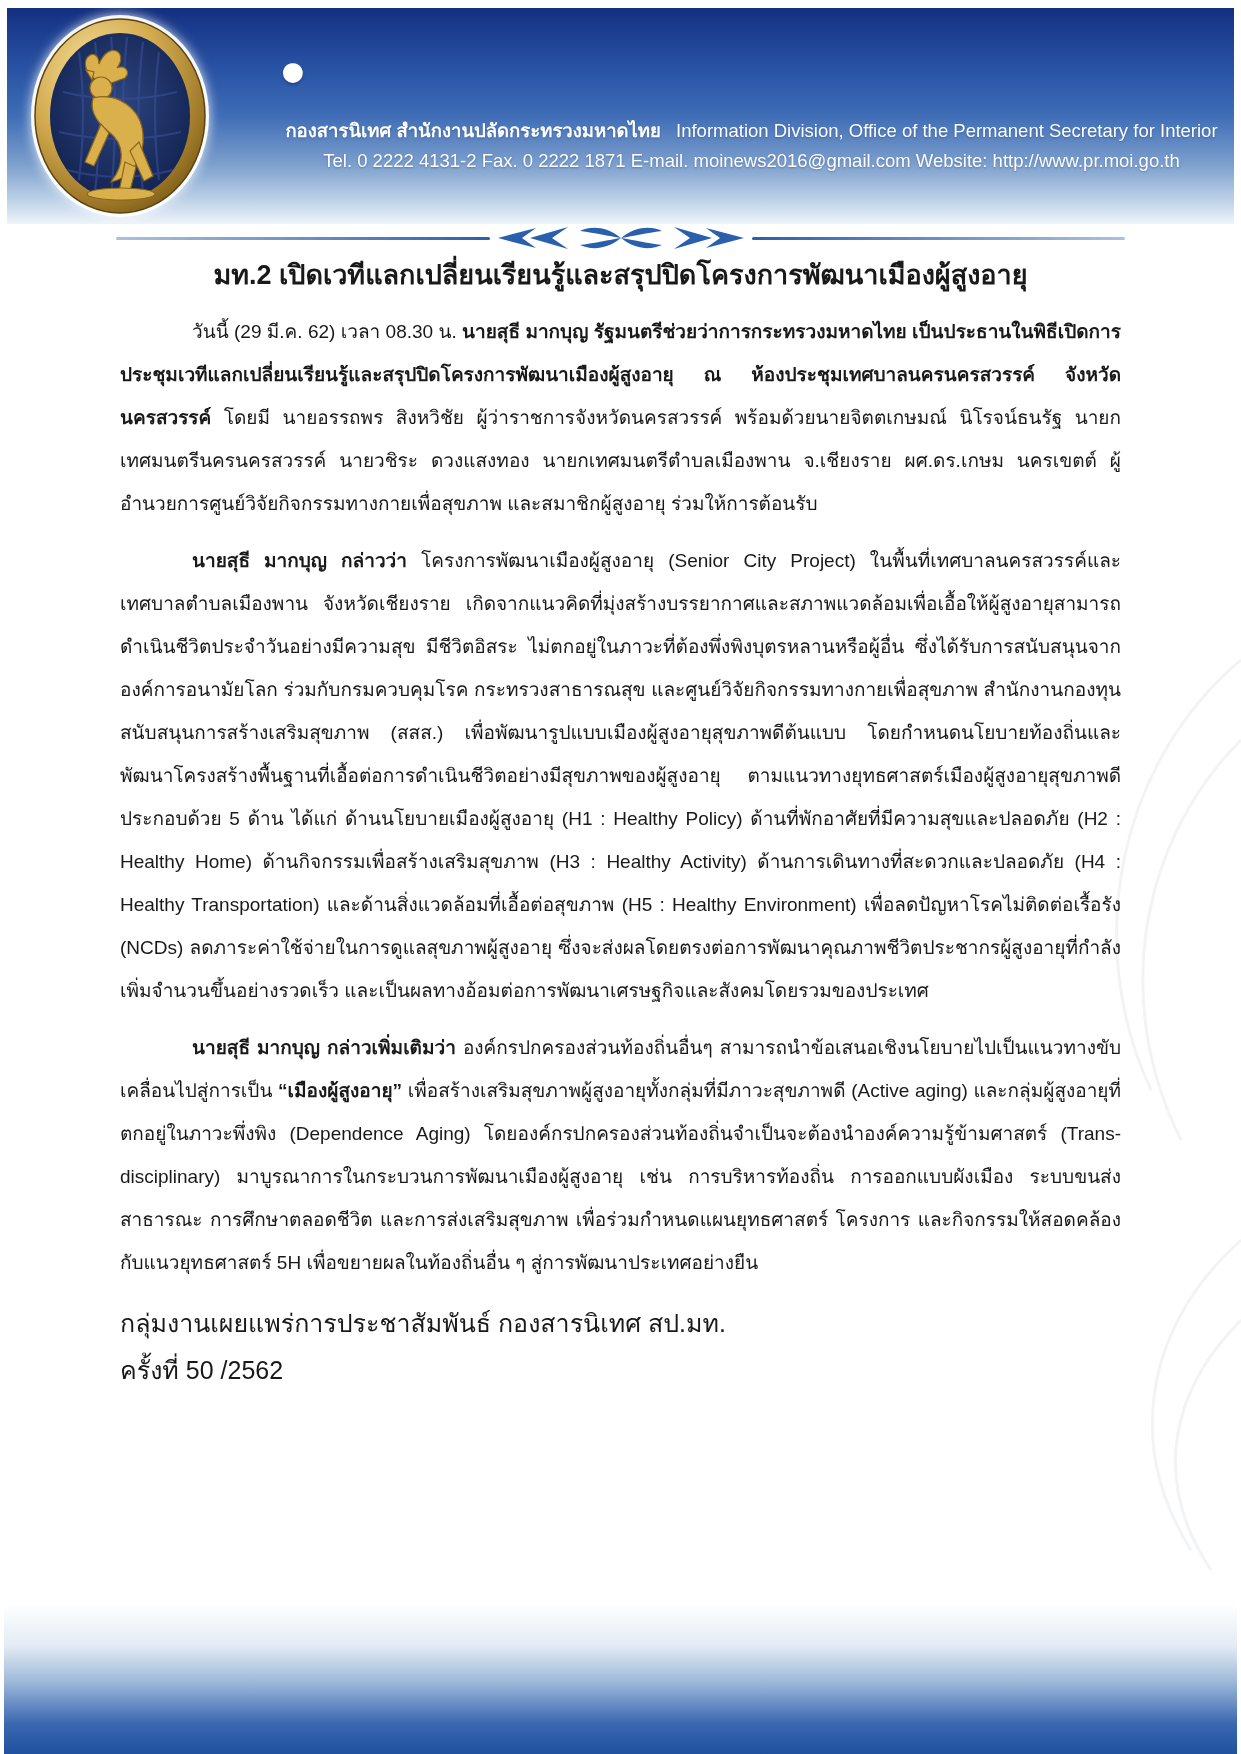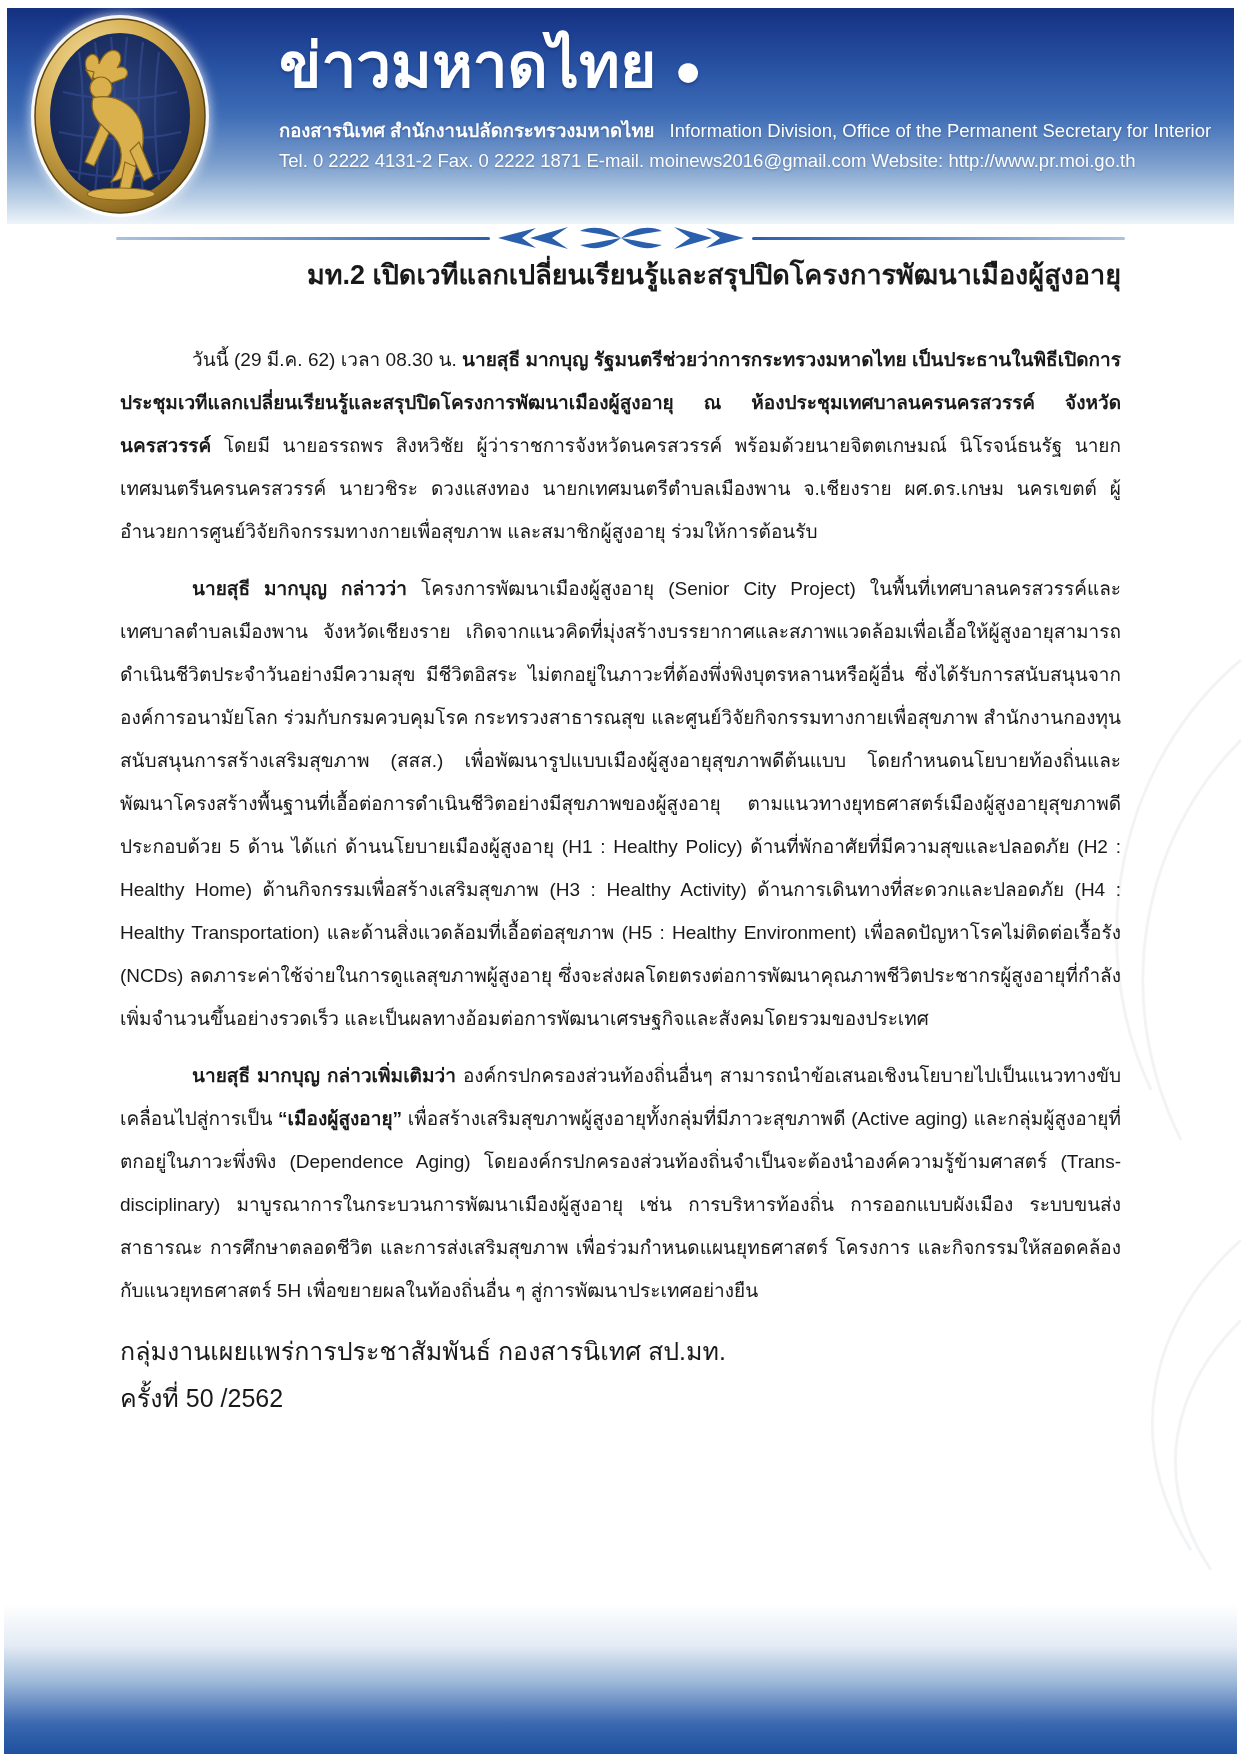--- a/index.html
+++ b/index.html
@@ -15,34 +15,34 @@
       #14307f 0%, #1d3f92 12%, #2a55a6 30%, #3f6db6 50%,
       #7b9ecd 72%, #b9cfe5 88%, #eef4fa 100%);
   }
   .emblem{position:absolute;left:22px;top:4px;width:182px;height:208px;
     filter:drop-shadow(0 0 6px rgba(255,255,255,.85));}
   .header-text{position:absolute;left:272px;top:12px;right:10px;color:#fff;}
   .masthead{display:flex;align-items:center;gap:18px;white-space:nowrap;
     font-size:62px;font-weight:700;line-height:92px;
     text-shadow:0 2px 3px rgba(10,25,70,.35);}
   .masthead-dot{font-size:46px;line-height:92px;transform:translateY(4px);}
-  .info{margin-top:4px;font-size:18.5px;line-height:30px;}
+  .info{margin-top:4px;font-size:18.5px;line-height:30px;text-align:center;}
   .info .line{white-space:nowrap;text-shadow:0 1px 2px rgba(10,25,70,.3);}
   .info .th{font-weight:700;margin-right:10px;}
   
   .divider{position:absolute;top:224px;left:116px;right:116px;height:28px;
     display:flex;align-items:center;}
   .divider .rule{flex:1;height:3px;border-radius:2px;}
   .divider .rule.left{background:linear-gradient(90deg,#aac2de,#2a5fae);}
   .divider .rule.right{background:linear-gradient(90deg,#2a5fae,#aac2de);}
   .divider svg{width:250px;height:26px;flex:0 0 auto;margin:0 6px;}
   
   .content{position:absolute;top:246px;left:120px;width:1001px;color:#191919;}
-  .doc-title{text-align:right;font-weight:700;font-size:27px;line-height:46px;
-    margin:6px 0 40px;}
+  .doc-title{text-align:center;font-weight:700;font-size:27px;line-height:46px;
+    margin:6px 0 12px;}
   .para{font-size:19px;line-height:43px;text-align:justify;margin:0 0 14px;
     text-indent:72px;}
   .para strong{font-weight:700;}
   .meta{margin-top:16px;font-size:25px;line-height:47px;}
   
   .watermark{position:absolute;right:0;top:620px;width:420px;height:960px;
     pointer-events:none;opacity:.18;}
   .page-bottom{
     position:absolute;left:4px;right:4px;bottom:0;height:150px;
     background:linear-gradient(180deg,
@@ -91,21 +91,20 @@
         <path d="M64,86 C88,80 112,96 114,122 C116,146 102,166 82,170 C96,152 96,132 80,120 C70,112 60,100 64,86 Z"></path>
         <path d="M72,112 l-16,38 9,4 15,-33 z"></path>
         <path d="M96,150 l-6,30 10,3 7,-28 z"></path>
         <path d="M110,130 l14,34 -9,5 -14,-30 z"></path>
         <ellipse cx="92" cy="182" rx="34" ry="6"></ellipse>
       </g>
     </svg>
 
     <div class="header-text">
       <div class="masthead">
-        <span>ข่าวมหาดไทย</span>
         <span class="masthead-dot">●</span>
       </div>
       <div class="info">
         <div class="line">
           <span class="th">กองสารนิเทศ สำนักงานปลัดกระทรวงมหาดไทย</span>
           <span>Information Division, Office of the Permanent Secretary for Interior</span>
         </div>
         <div class="line">Tel. 0 2222 4131-2 Fax. 0 2222 1871 E-mail. moinews2016@gmail.com Website: http://www.pr.moi.go.th</div>
       </div>
     </div>

